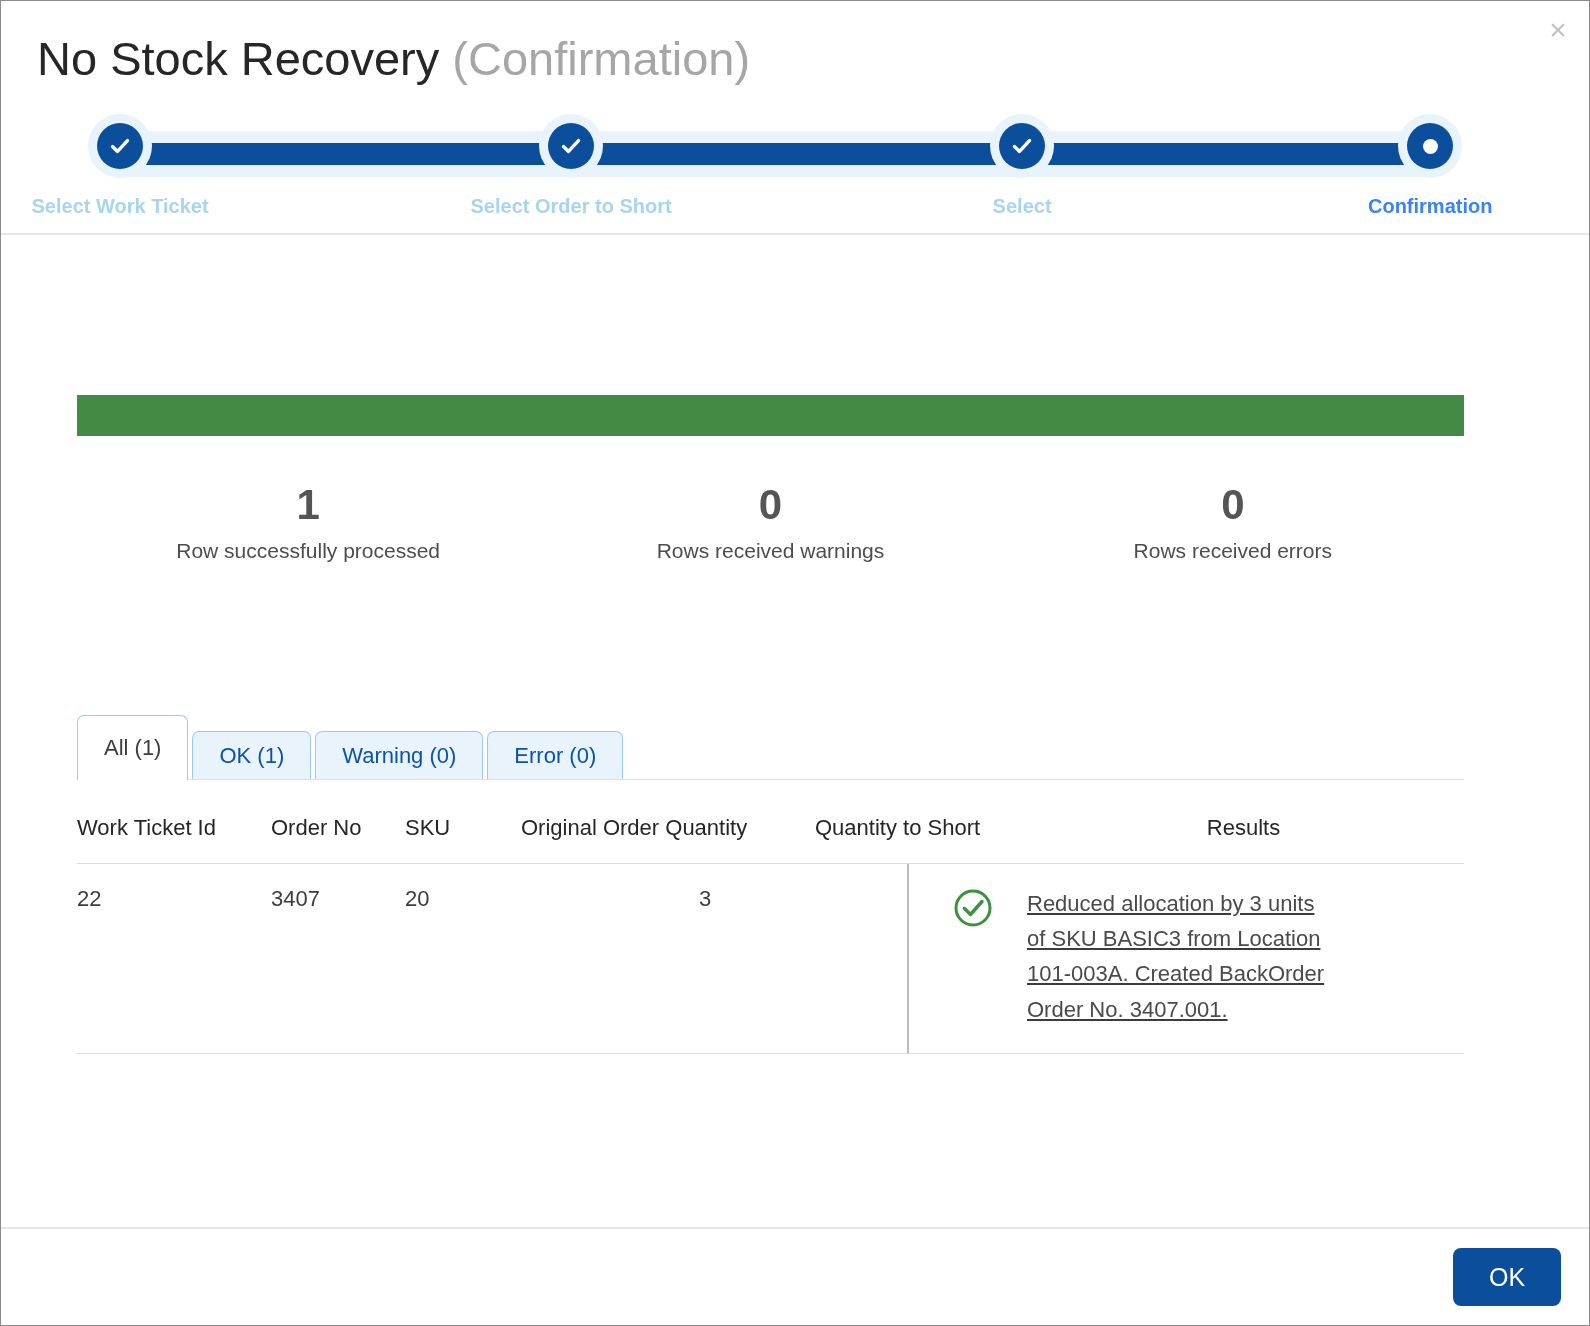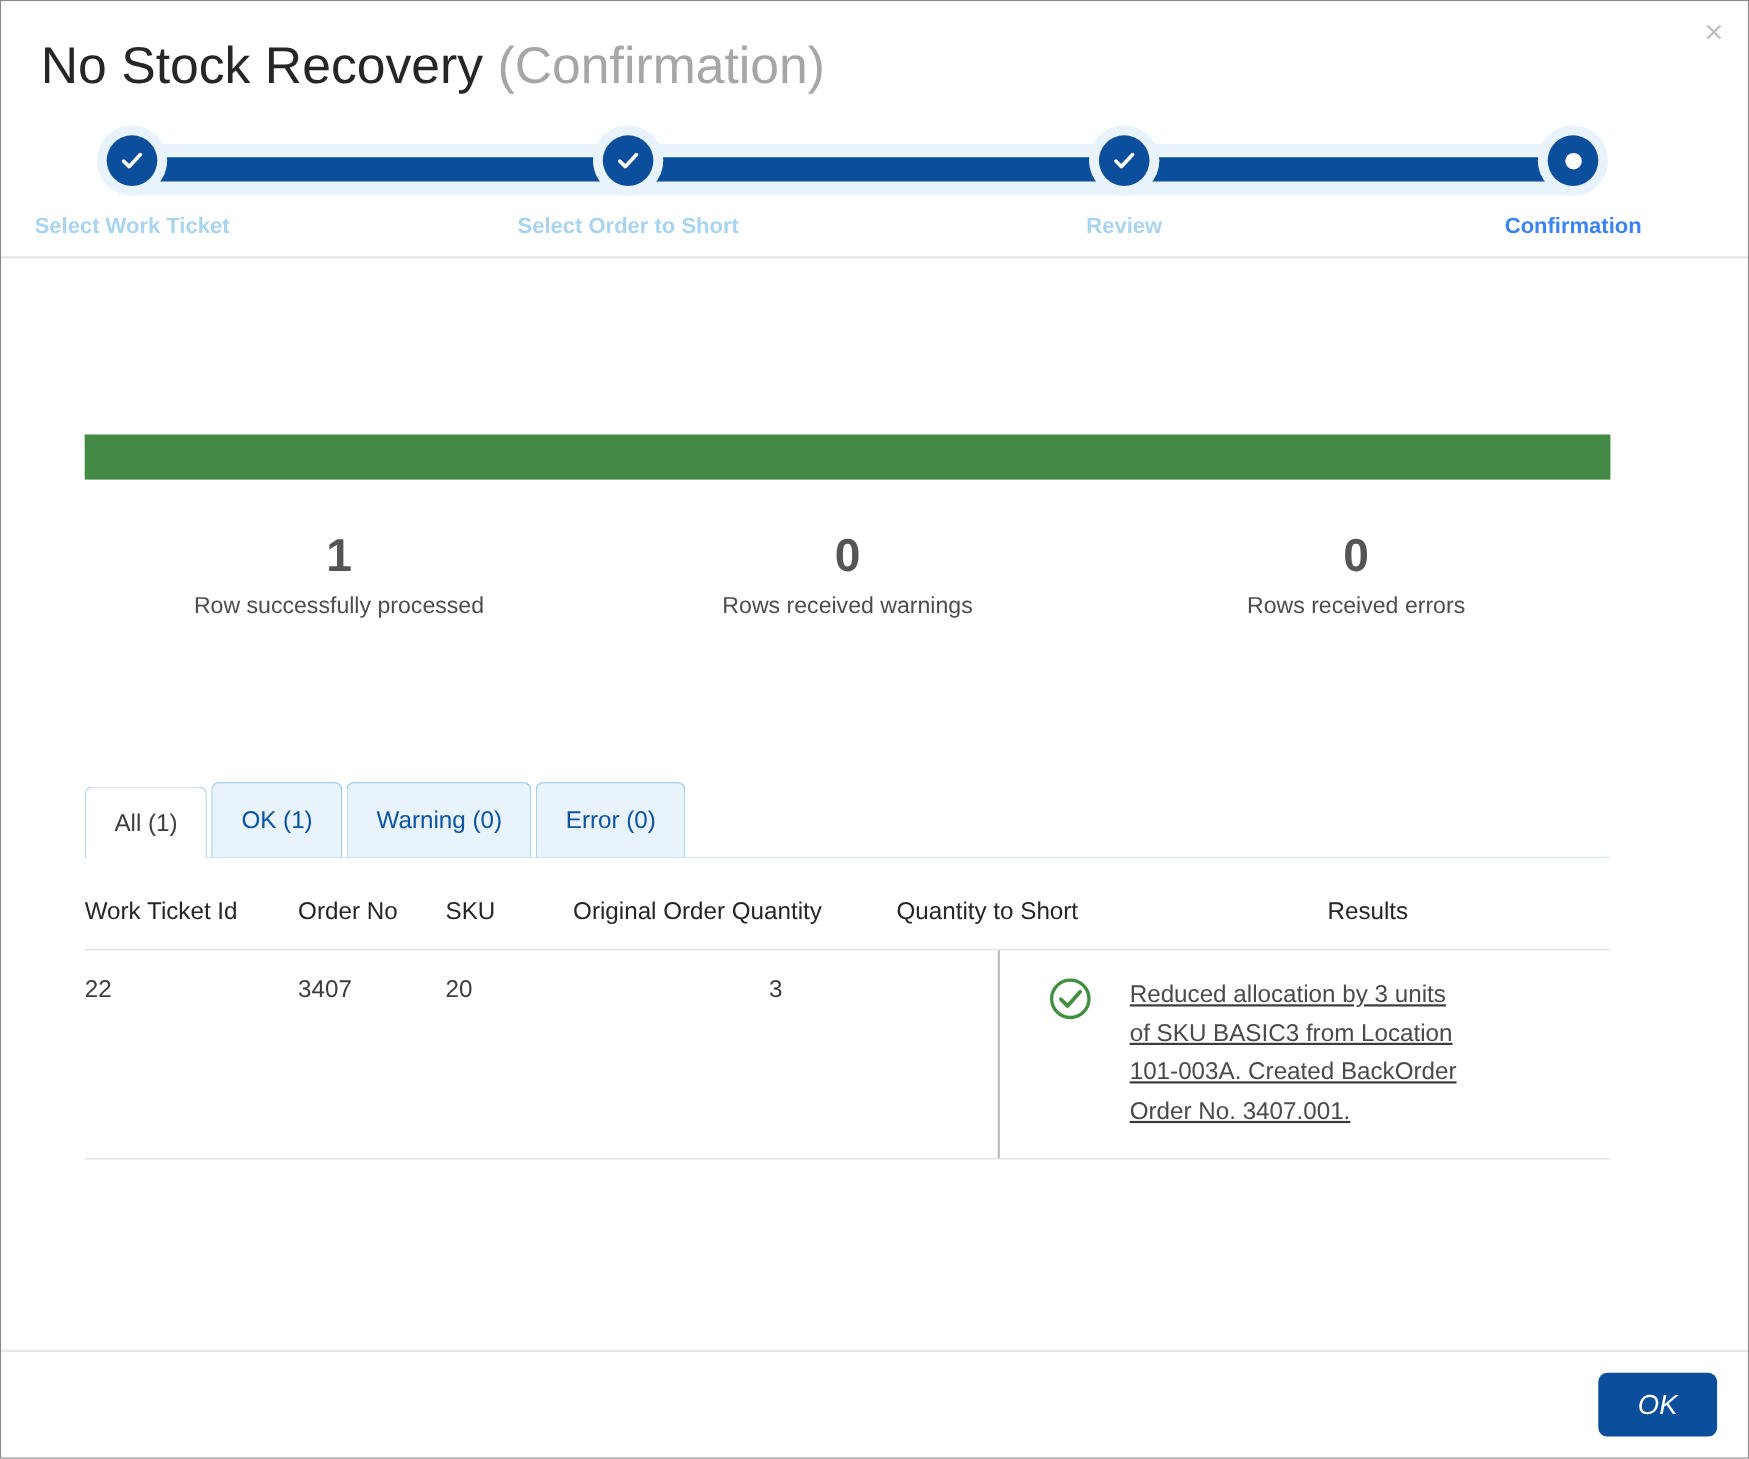--- a/index.html
+++ b/index.html
@@ -192,21 +192,21 @@
     top: 479px;
     width: 1387px;
     height: 66px;
     border-bottom: 1px solid #cfe4f5;
     box-sizing: border-box;
     display: flex;
     align-items: flex-end;
     gap: 4px;
   }
   .tab {
-    height: 68px;
+    height: 48px;
     min-width: 80px;
     padding: 0 26px;
     display: flex;
     align-items: center;
     justify-content: center;
     background: #e8f3fc;
     border: 1px solid #9ccbf0;
     border-bottom: none;
     border-radius: 7px 7px 0 0;
     font-size: 22px;
@@ -293,21 +293,20 @@
     min-width: 108px;
     height: 58px;
     padding: 0 26px;
     background: #0b4e9b;
     color: #ffffff;
     border: none;
     border-radius: 8px;
     font-size: 25px;
     font-family: "Liberation Sans", sans-serif;
     cursor: pointer;
-    font-style: italic;
   }
 </style>
 </head>
 <body>
 
 <div class="dialog">
 
   <div class="dlg-header">
 
     <div class="close-icon">×</div>
@@ -345,21 +344,21 @@
         </div>
 
         <div class="step" style="left:64.3%">
           <div class="node-wrap">
             <div class="node">
               <svg class="check" viewBox="0 0 24 24">
                 <path d="M4.5 12.6 L9.5 17.4 L19.5 6.6" fill="none" stroke="#ffffff" stroke-width="3.4" stroke-linecap="round" stroke-linejoin="round"></path>
               </svg>
             </div>
           </div>
-          <div class="step-label">Review</div>
+          <div class="step-label">Select</div>
         </div>
 
         <div class="step is-current" style="left:90%">
           <div class="node-wrap">
             <div class="node">
               <span class="dot"></span>
             </div>
           </div>
           <div class="step-label">Confirmation</div>
         </div>

